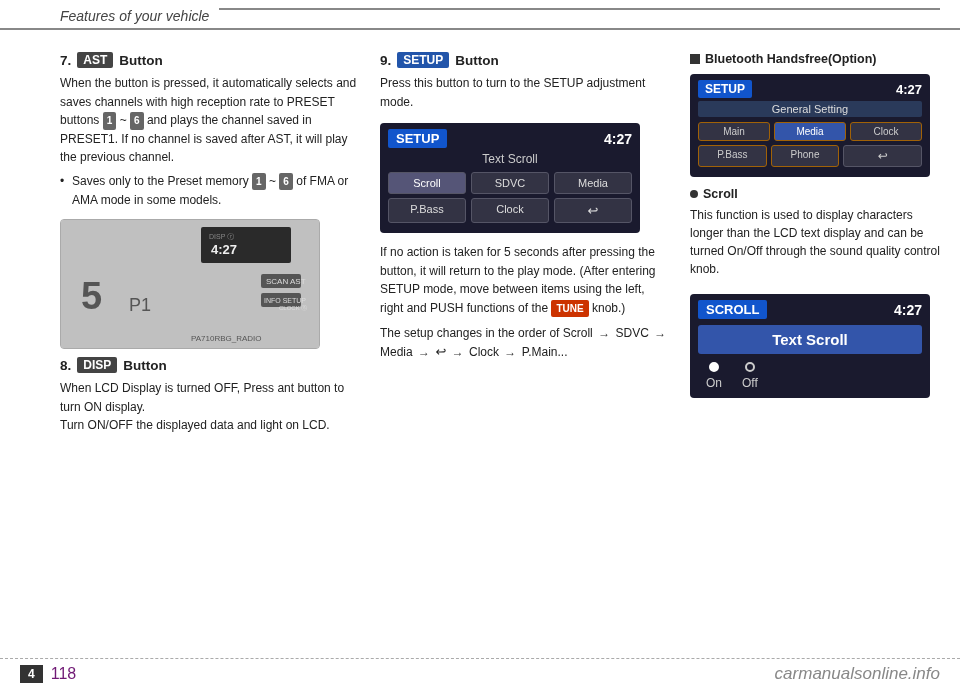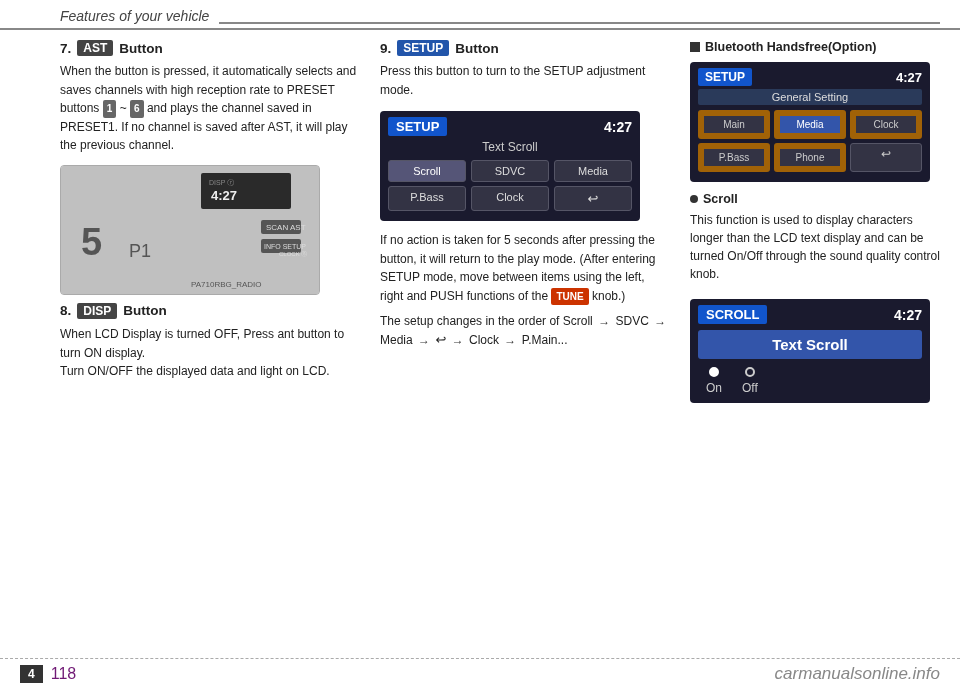--- a/index.html
+++ b/index.html
@@ -10,24 +10,24 @@
       font-family: Arial, sans-serif;
       font-size: 13px;
       color: #222;
       overflow: hidden;
       position: relative;
     }
 
     
     .page-header {
       display: flex;
-      align-items: flex-end;
+      align-items: flex-start;
       padding: 8px 20px 4px 60px;
       border-bottom: 2px solid #888;
-      margin-bottom: 0;
+      margin-bottom: 12px;
     }
     .page-header-title {
       font-size: 14px;
       color: #444;
       font-style: italic;
     }
     .header-line {
       flex: 1;
       height: 2px;
       background: #888;
@@ -266,21 +266,21 @@
       margin-bottom: 4px;
     }
     .gen-btn {
       flex: 1;
       background: #334;
       color: #ccc;
       font-size: 10px;
       padding: 3px 2px;
       text-align: center;
       border-radius: 3px;
-      border: 6px solid #a16207;
+      border: 1px solid #a16207;
     }
     .gen-btn.active {
       background: #3355aa;
       color: #fff;
     }
     .gen-btn-back {
       background: #334;
       color: #ccc;
       font-size: 12px;
       padding: 3px 7px;
@@ -420,20 +420,27 @@
         <span>7.</span>
         <span class="btn-label">AST</span>
         <span>Button</span>
       </div>
       <div class="body-text">
         <span>When the button is pressed, it automatically selects and saves channels with high reception rate to PRESET buttons</span>
         <span class="num-badge">1</span>
         <span>~</span>
         <span class="num-badge">6</span>
         <span>and plays the channel saved in PRESET1. If no channel is saved after AST, it will play the previous channel.</span>
+      </div>
+      <div class="bullet-text">
+        <span>Saves only to the Preset memory</span>
+        <span class="num-badge">1</span>
+        <span>~</span>
+        <span class="num-badge">6</span>
+        <span>of FMA or AMA mode in some models.</span>
       </div>
 
       <div class="radio-img">
         <div class="radio-img-inner">
 
           <svg width="260" height="130">
 
             <rect width="260" height="130" fill="#c0c0c0" rx="4"></rect>
 
             <rect x="140" y="8" width="90" height="36" fill="#2a2a2a" rx="2"></rect>

